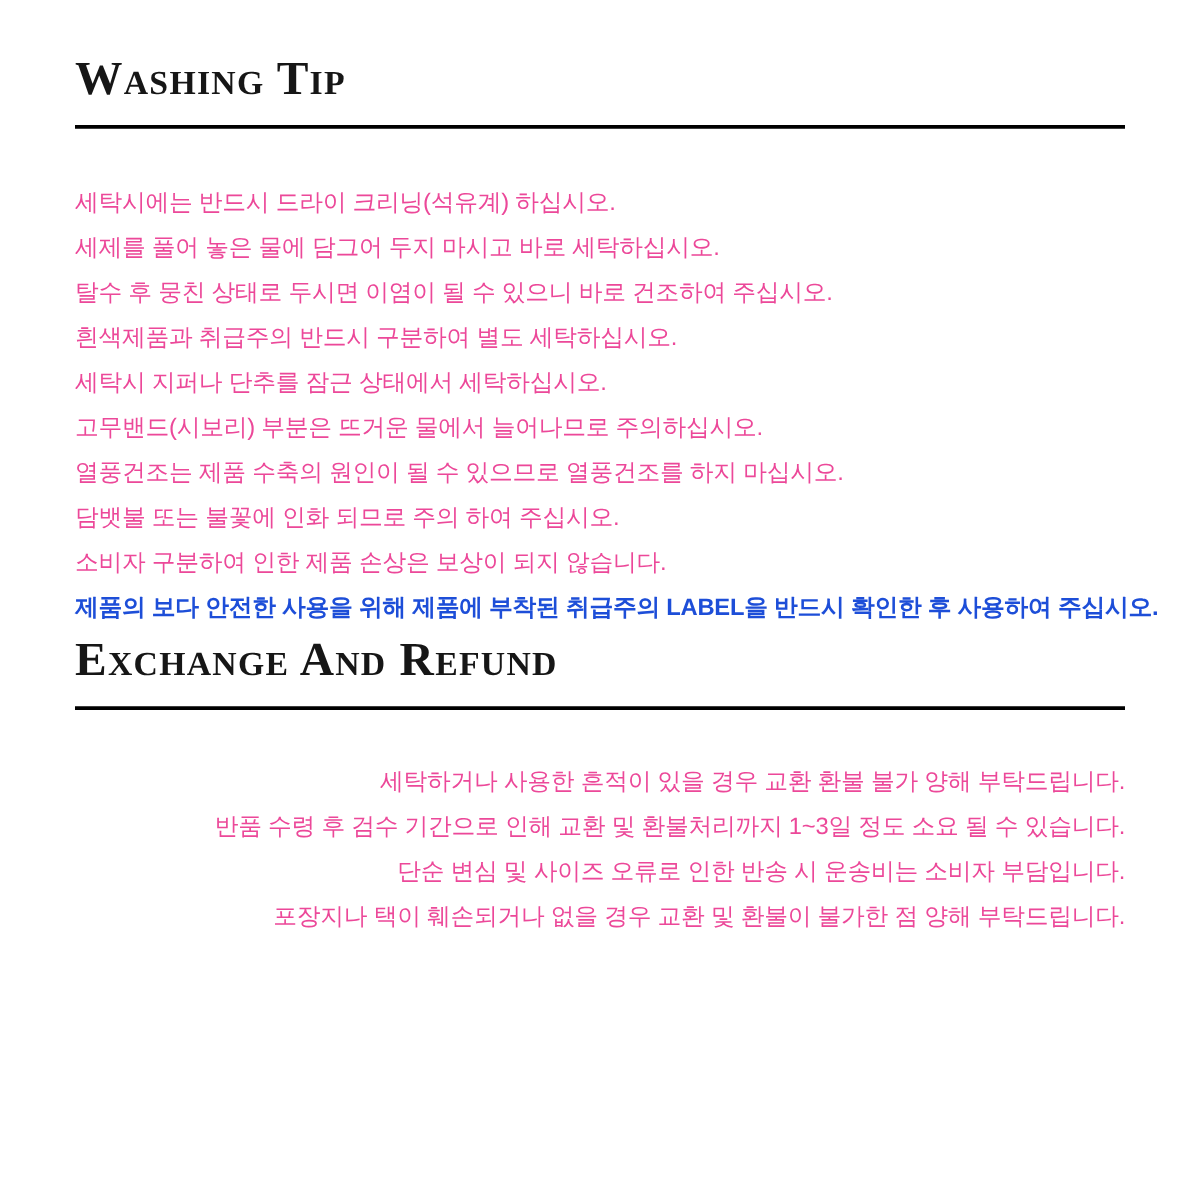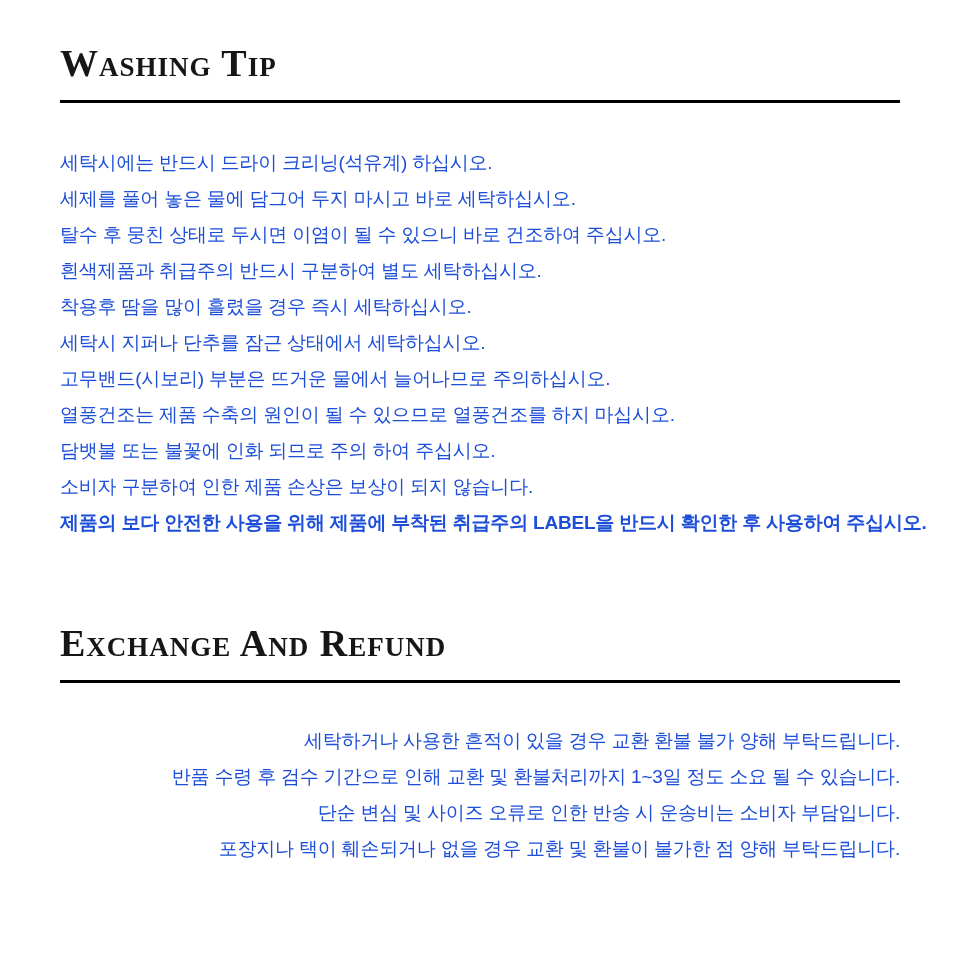--- a/index.html
+++ b/index.html
@@ -36,51 +36,49 @@
     margin: 14px 0 0 0;
     width: 840px;
   }
   .lines {
     margin-top: 42px;
   }
   .line {
     margin: 0;
     font-size: 19px;
     line-height: 36px;
-    color: #1d4ed8;
+    color: #ec4899;
     letter-spacing: -0.2px;
     white-space: nowrap;
   }
   .line.bold {
     font-weight: 700;
     color: #1d4ed8;
   }
   .section-exchange {
-    margin-top: 79px;
   }
   .section-exchange .lines {
     margin-top: 40px;
     text-align: right;
   }
 </style>
 </head>
 <body>
 
 <main class="page">
   <div class="content">
 
     <section>
       <h1 class="section-title">Washing Tip</h1>
       <hr class="rule">
       <div class="lines">
         <p class="line">세탁시에는 반드시 드라이 크리닝(석유계) 하십시오.</p>
         <p class="line">세제를 풀어 놓은 물에 담그어 두지 마시고 바로 세탁하십시오.</p>
         <p class="line">탈수 후 뭉친 상태로 두시면 이염이 될 수 있으니 바로 건조하여 주십시오.</p>
         <p class="line">흰색제품과 취급주의 반드시 구분하여 별도 세탁하십시오.</p>
-        <p class="line">착용후 땀을 많이 흘렸을 경우 즉시 세탁하십시오.</p>
         <p class="line">세탁시 지퍼나 단추를 잠근 상태에서 세탁하십시오.</p>
         <p class="line">고무밴드(시보리) 부분은 뜨거운 물에서 늘어나므로 주의하십시오.</p>
         <p class="line">열풍건조는 제품 수축의 원인이 될 수 있으므로 열풍건조를 하지 마십시오.</p>
         <p class="line">담뱃불 또는 불꽃에 인화 되므로 주의 하여 주십시오.</p>
         <p class="line">소비자 구분하여 인한 제품 손상은 보상이 되지 않습니다.</p>
         <p class="line bold">제품의 보다 안전한 사용을 위해 제품에 부착된 취급주의 LABEL을 반드시 확인한 후 사용하여 주십시오.</p>
       </div>
     </section>
 
     <section class="section-exchange">

